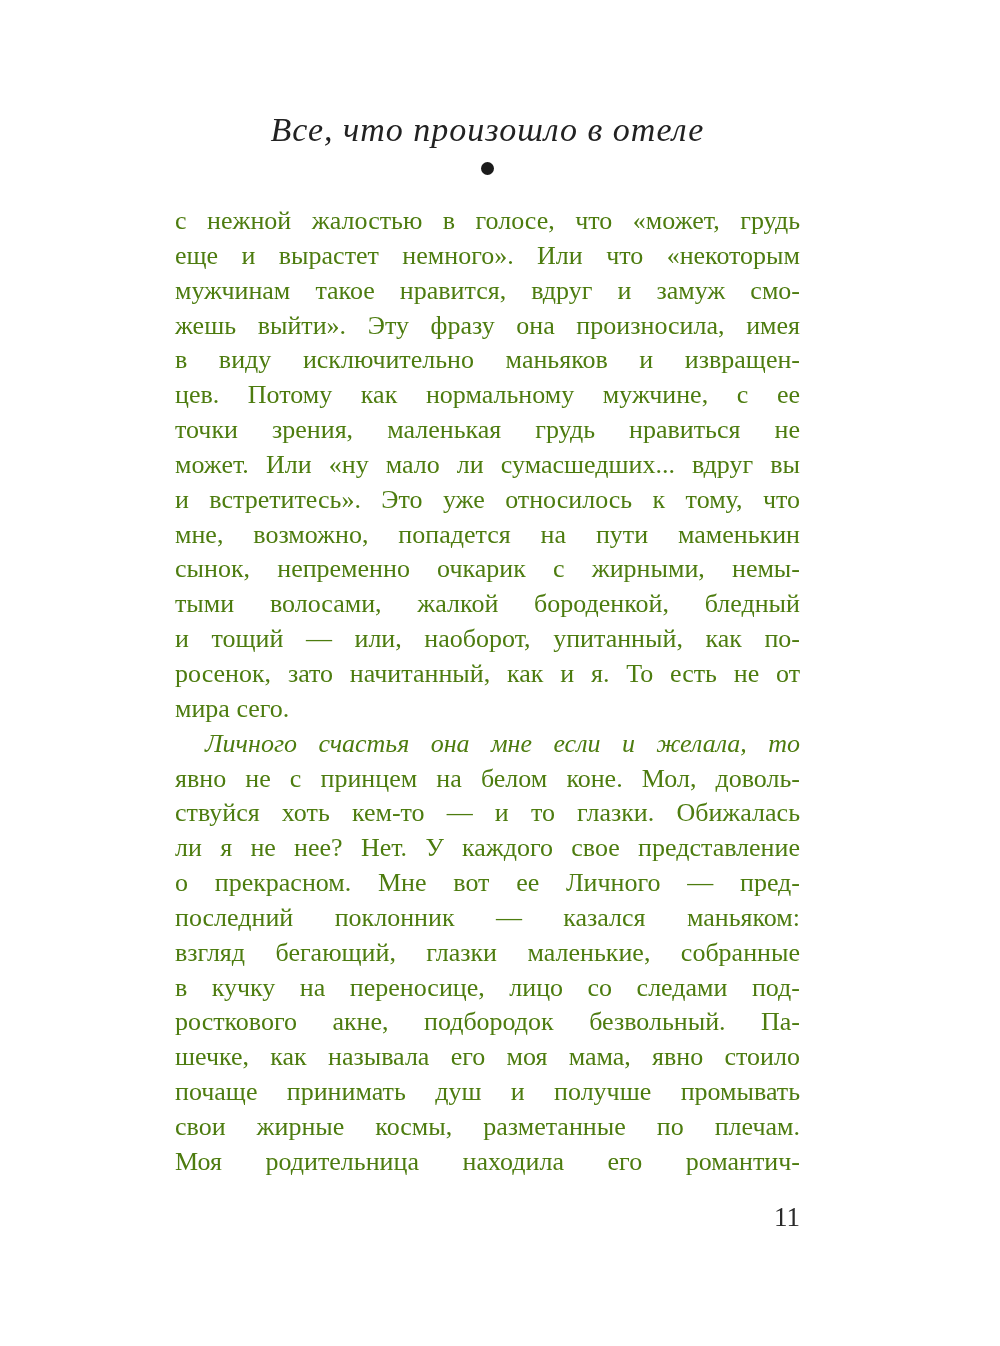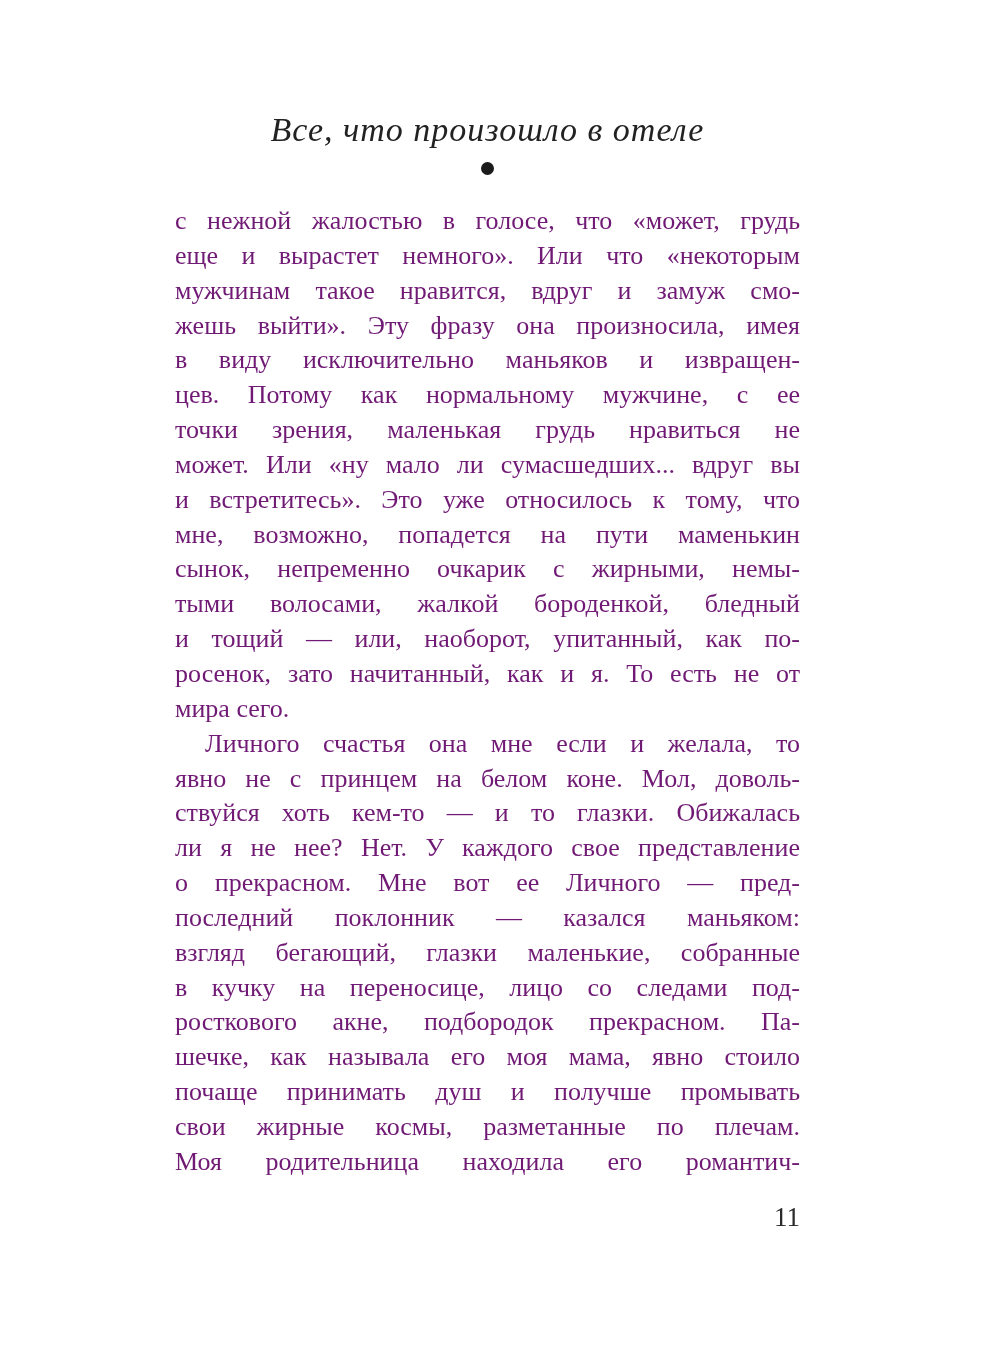--- a/index.html
+++ b/index.html
@@ -36,34 +36,35 @@
     height: 13px;
     border-radius: 50%;
     background: #1b1b1b;
   }
   .body-text {
     position: absolute;
     left: 160px;
     top: 204px;
     width: 625px;
     font-size: 26px;
-    color: #701a75;
+    color: #4d7c0f;
   }
   .body-text .line {
     height: 34.85px;
     line-height: 34.85px;
     text-align: justify;
     text-align-last: justify;
   }
   .body-text .line.no-justify {
     text-align: center;
     text-align-last: left;
   }
   .body-text .line.indent {
     text-indent: 30px;
+    font-style: italic;
   }
   .page-number {
     position: absolute;
     left: 160px;
     top: 1202px;
     width: 625px;
     text-align: right;
     font-size: 27px;
     color: #2a2a2a;
   }
@@ -91,20 +92,20 @@
       <div class="line">росенок, зато начитанный, как и я. То есть не от</div>
       <div class="line no-justify">мира сего.</div>
       <div class="line indent">Личного счастья она мне если и желала, то</div>
       <div class="line">явно не с принцем на белом коне. Мол, доволь-</div>
       <div class="line">ствуйся хоть кем-то — и то глазки. Обижалась</div>
       <div class="line">ли я не нее? Нет. У каждого свое представление</div>
       <div class="line">о прекрасном. Мне вот ее Личного — пред-</div>
       <div class="line">последний поклонник — казался маньяком:</div>
       <div class="line">взгляд бегающий, глазки маленькие, собранные</div>
       <div class="line">в кучку на переносице, лицо со следами под-</div>
-      <div class="line">росткового акне, подбородок прекрасном. Па-</div>
+      <div class="line">росткового акне, подбородок безвольный. Па-</div>
       <div class="line">шечке, как называла его моя мама, явно стоило</div>
       <div class="line">почаще принимать душ и получше промывать</div>
       <div class="line">свои жирные космы, разметанные по плечам.</div>
       <div class="line">Моя родительница находила его романтич-</div>
     </div>
   <div class="page-number">11</div>
 </div>
 
 </body></html>

